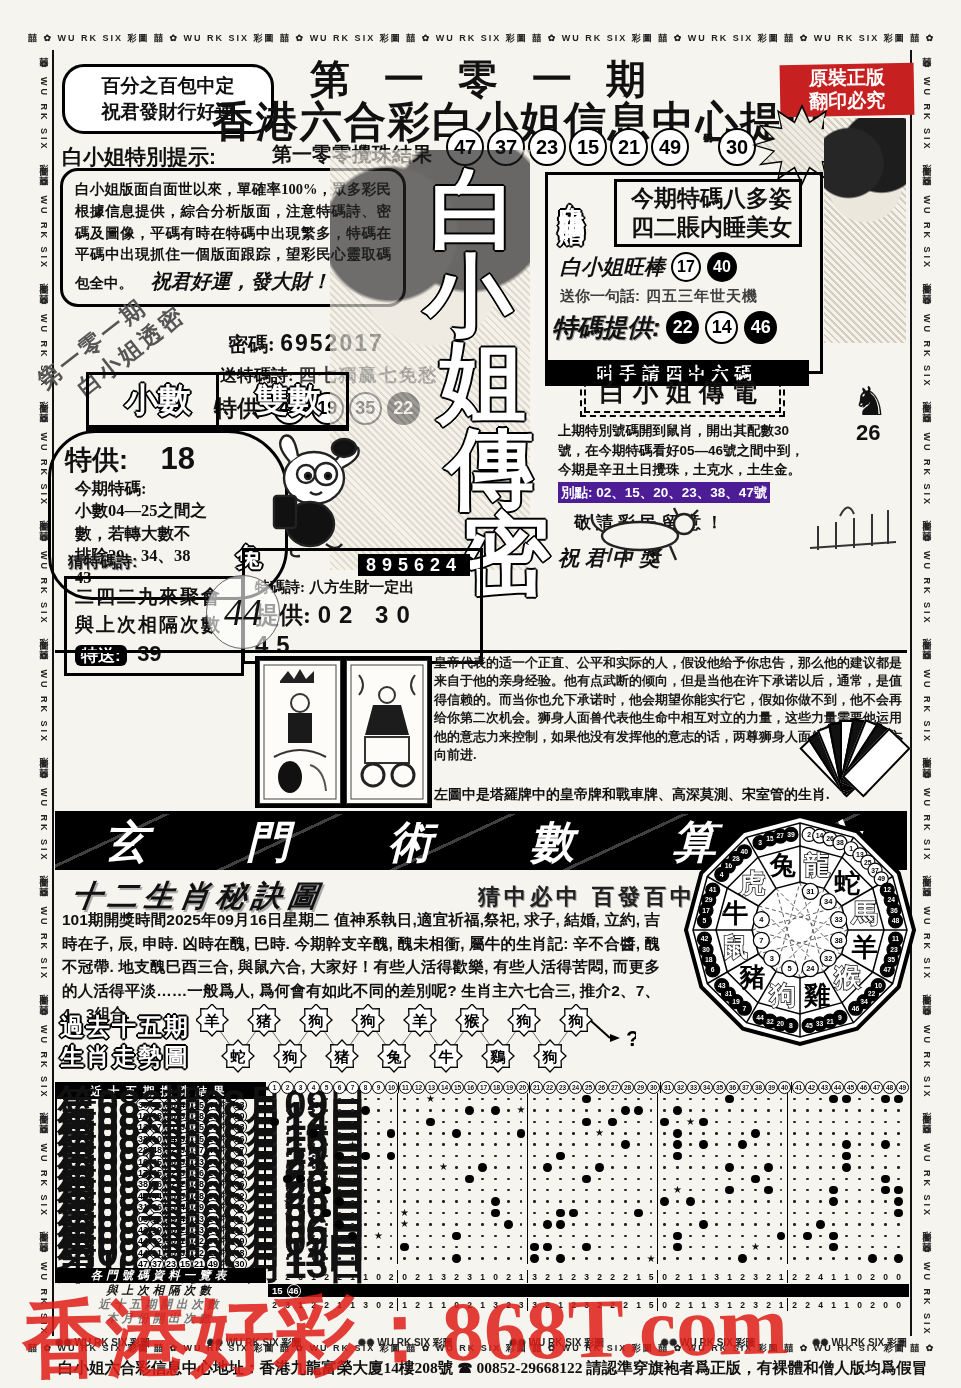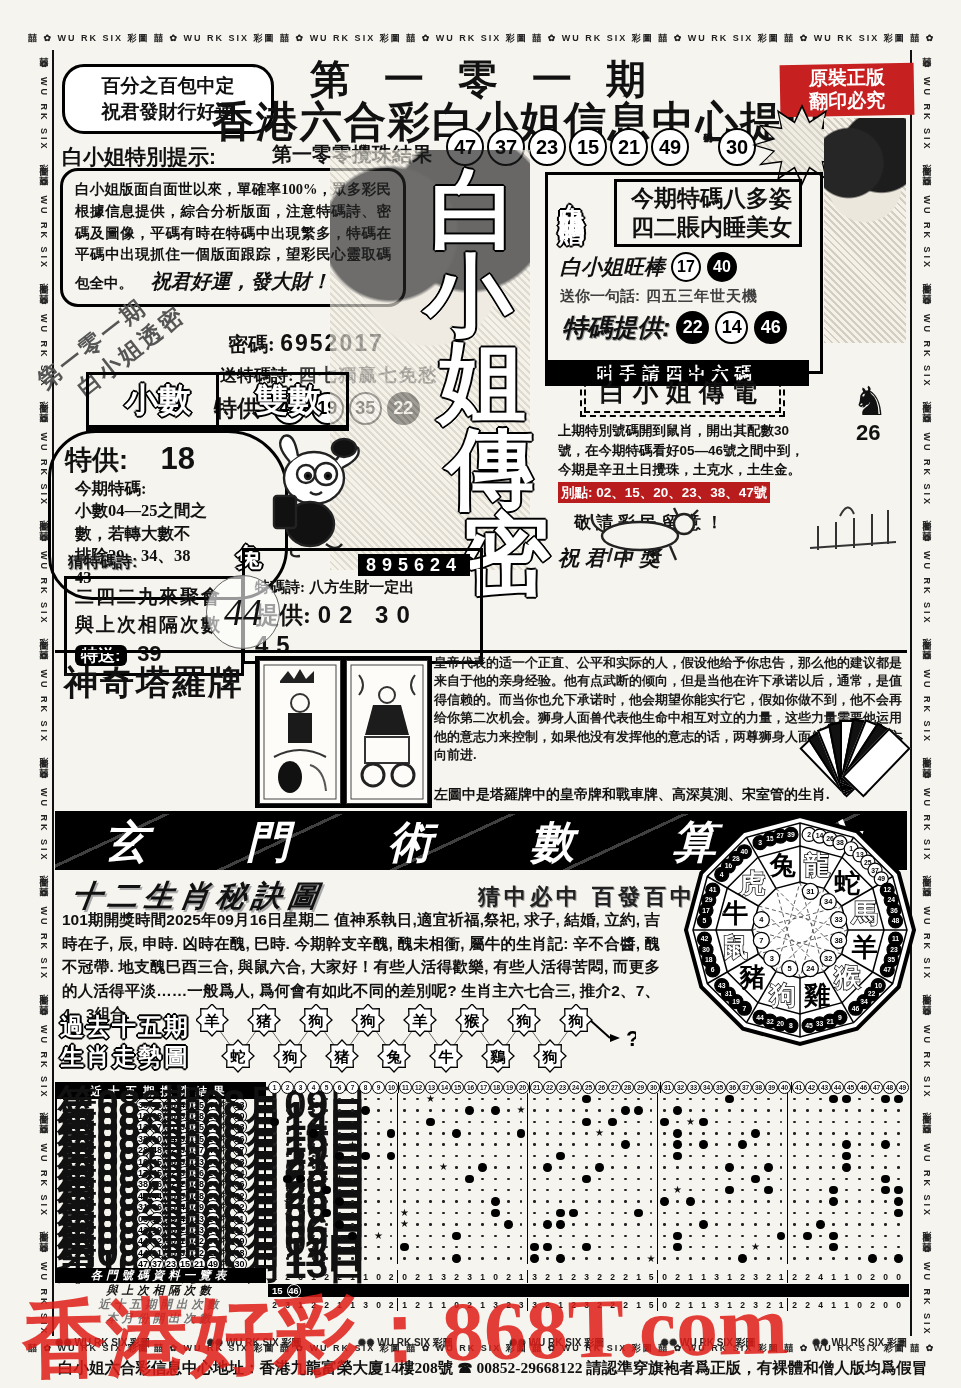--- a/index.html
+++ b/index.html
@@ -57,21 +57,21 @@
   .gift .head{border:3px solid #000;font-size:23px;font-weight:900;line-height:1.25;
               padding:2px 14px;white-space:nowrap;}
   .gift-row{display:flex;align-items:center;gap:6px;margin-top:5px;}
   .gray-brush{color:#404040;font-weight:900;}
   
   .bigchar{font-size:88px;font-weight:900;line-height:0.98;font-family:"Liberation Serif",serif;}
   
   .tg-title{border:2px dashed #000;outline:2px dashed #000;outline-offset:2px;
             font-size:25px;font-weight:900;letter-spacing:8px;padding:2px 14px;}
   .tg-body{font-size:13.5px;font-weight:bold;line-height:1.45;}
-  .hl{background:#b91c1c;color:#fff;font-weight:900;padding:1px 3px;font-size:13.5px;}
+  .hl{background:#4c1d95;color:#fff;font-weight:900;padding:1px 3px;font-size:13.5px;}
   
   .bubble{border:3px solid #000;border-radius:48px 60px 52px 44px;padding:8px 14px;}
   .hdrbox{border:3px solid #000;border-bottom-width:6px;text-align:center;padding-left:11px;}
   .hdrbox span{font-size:33px;font-weight:900;}
   
   .pbox{border:3px solid #000;padding:4px 8px;}
   .pline{font-size:19px;font-weight:900;letter-spacing:2px;line-height:1.45;}
   .tag{background:#000;color:#fff;border-radius:6px;padding:1px 6px;font-weight:900;font-size:17px;}
   .codebox{border:3px solid #000;padding:4px 10px;}
   .code{background:#000;color:#fff;font-weight:900;font-size:18px;letter-spacing:6px;padding:1px 8px;}
@@ -206,21 +206,21 @@
       <span class="serif" style="font-size:21px;font-weight:900;font-style:italic;">白小姐旺棒</span>
       <span id="wangbang-balls" style="display:inline-flex;gap:6px;">
           <span class="ball b30">17</span>
           <span class="ball b30 filled">40</span>
         </span>
     </div>
     <div class="gift-row" style="margin-left:8px;">
       <span class="gray-brush" style="font-size:15px;">送你一句話:</span>
       <span class="gray-brush serif" style="font-size:15px;letter-spacing:1px;">四五三年世天機</span>
     </div>
-    <div class="gift-row" style="margin-left:10px;">
+    <div class="gift-row" style="margin-left:0;">
       <span style="font-size:25px;font-weight:900;font-style:italic;text-shadow:1px 1px 0 #999;">特碼提供:</span>
       <span id="tema-balls" style="display:inline-flex;gap:6px;">
           <span class="ball b32 filled">22</span>
           <span class="ball b32">14</span>
           <span class="ball b32 filled">46</span>
         </span>
     </div>
   </div>
   <div class="abs inv" style="left:545px;top:360px;width:264px;height:26px;display:flex;align-items:center;justify-content:center;">
     <span style="font-size:17px;font-weight:900;letter-spacing:6px;">叫手請四中六碼</span>
@@ -314,21 +314,20 @@
       <span class="serif">提供:</span>
       <span style="letter-spacing:8px;">02 30 45</span>
     </div>
     <div class="serif" style="font-size:17px;font-weight:900;letter-spacing:10px;text-align:center;">猜中必中</div>
   </div>
   <div class="abs hw" style="left:206px;top:575px;">
     <span>44</span>
   </div>
 
   <div class="abs" style="left:55px;top:650px;width:852px;height:158px;border-top:3px solid #000;border-bottom:3px solid #000;"></div>
-  <div class="abs tar-title" style="left:64px;top:660px;">神奇塔羅牌</div>
   <div class="abs cardwrap" style="left:255px;top:656px;">
     <div class="card">
       <svg width="80" height="142" viewBox="0 0 80 142">
         <rect x="4" y="4" width="72" height="134" fill="none" stroke="#444"></rect>
         <path d="M20 20 l8 -10 l6 8 l6 -10 l6 10 l8 -8 v12 h-34z" fill="#222"></path>
         <circle cx="40" cy="42" r="9" fill="none" stroke="#333" stroke-width="2"></circle>
         <rect x="28" y="52" width="24" height="30" fill="#1a1a1a"></rect>
         <path d="M14 96 q26 -14 52 0" stroke="#333" fill="none" stroke-width="2"></path>
         <ellipse cx="30" cy="116" rx="12" ry="16" fill="#111"></ellipse>
         <path d="M50 104 q14 4 16 26" stroke="#555" fill="none" stroke-width="2"></path>

